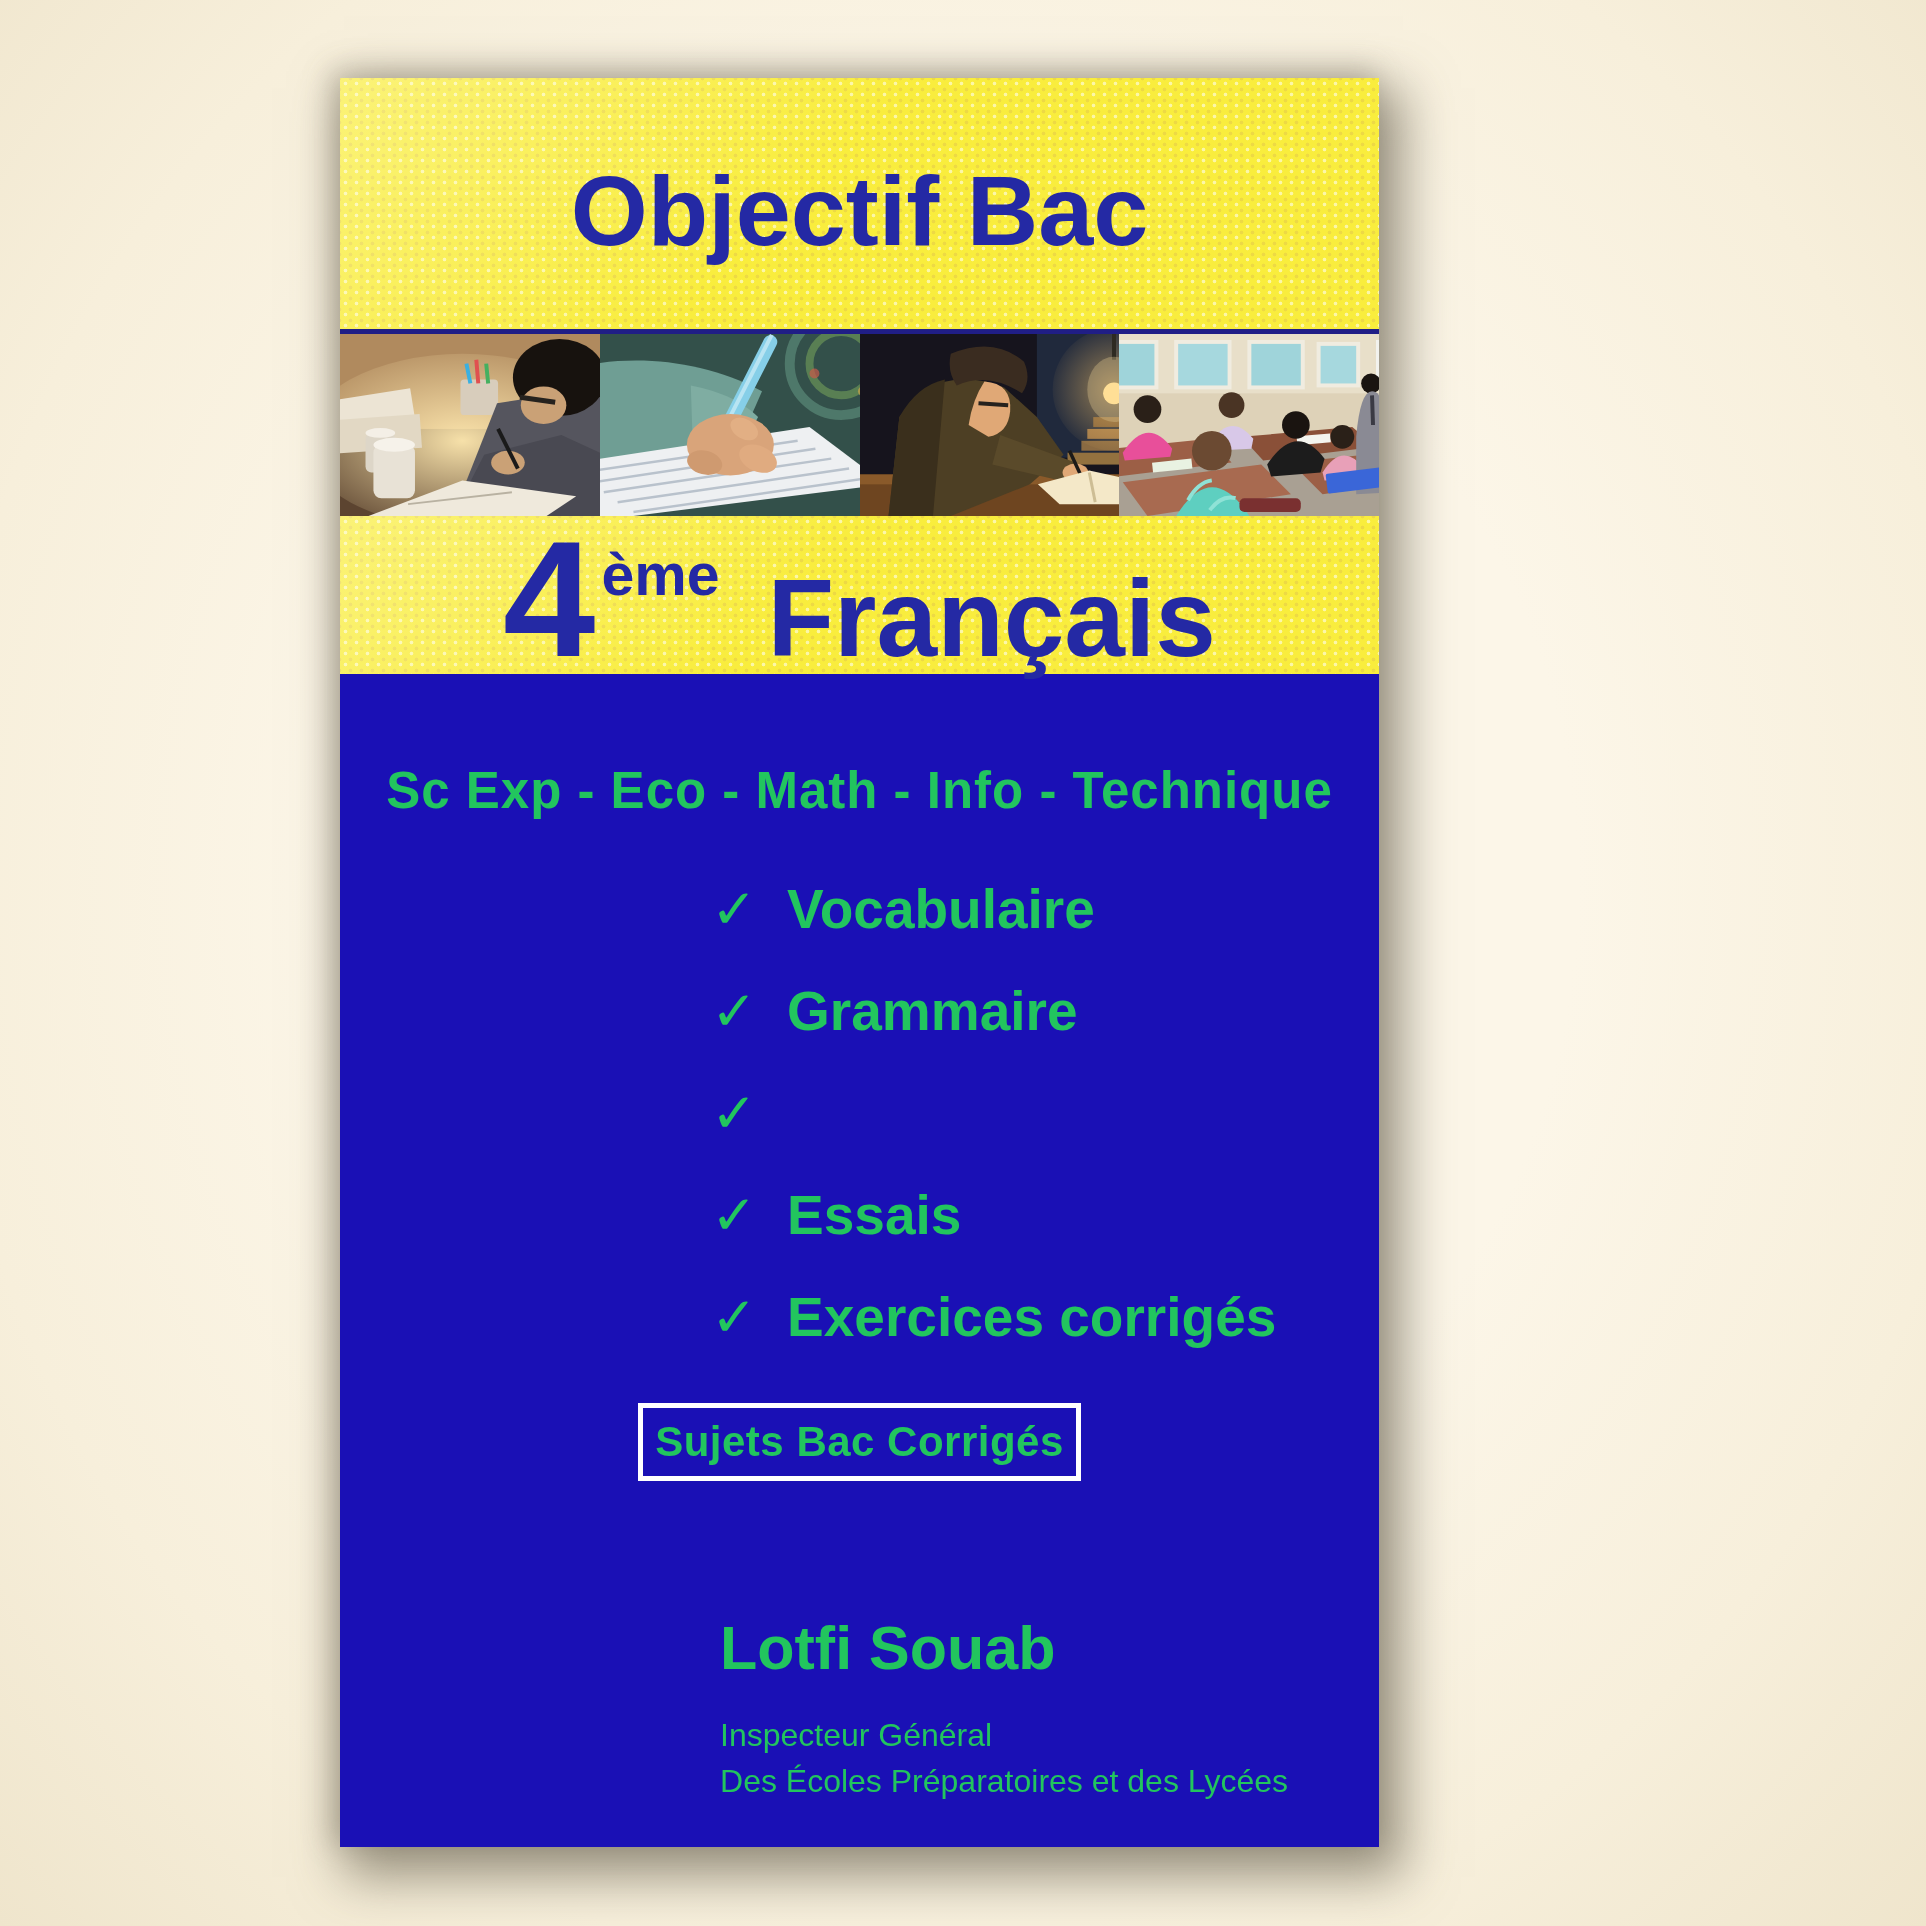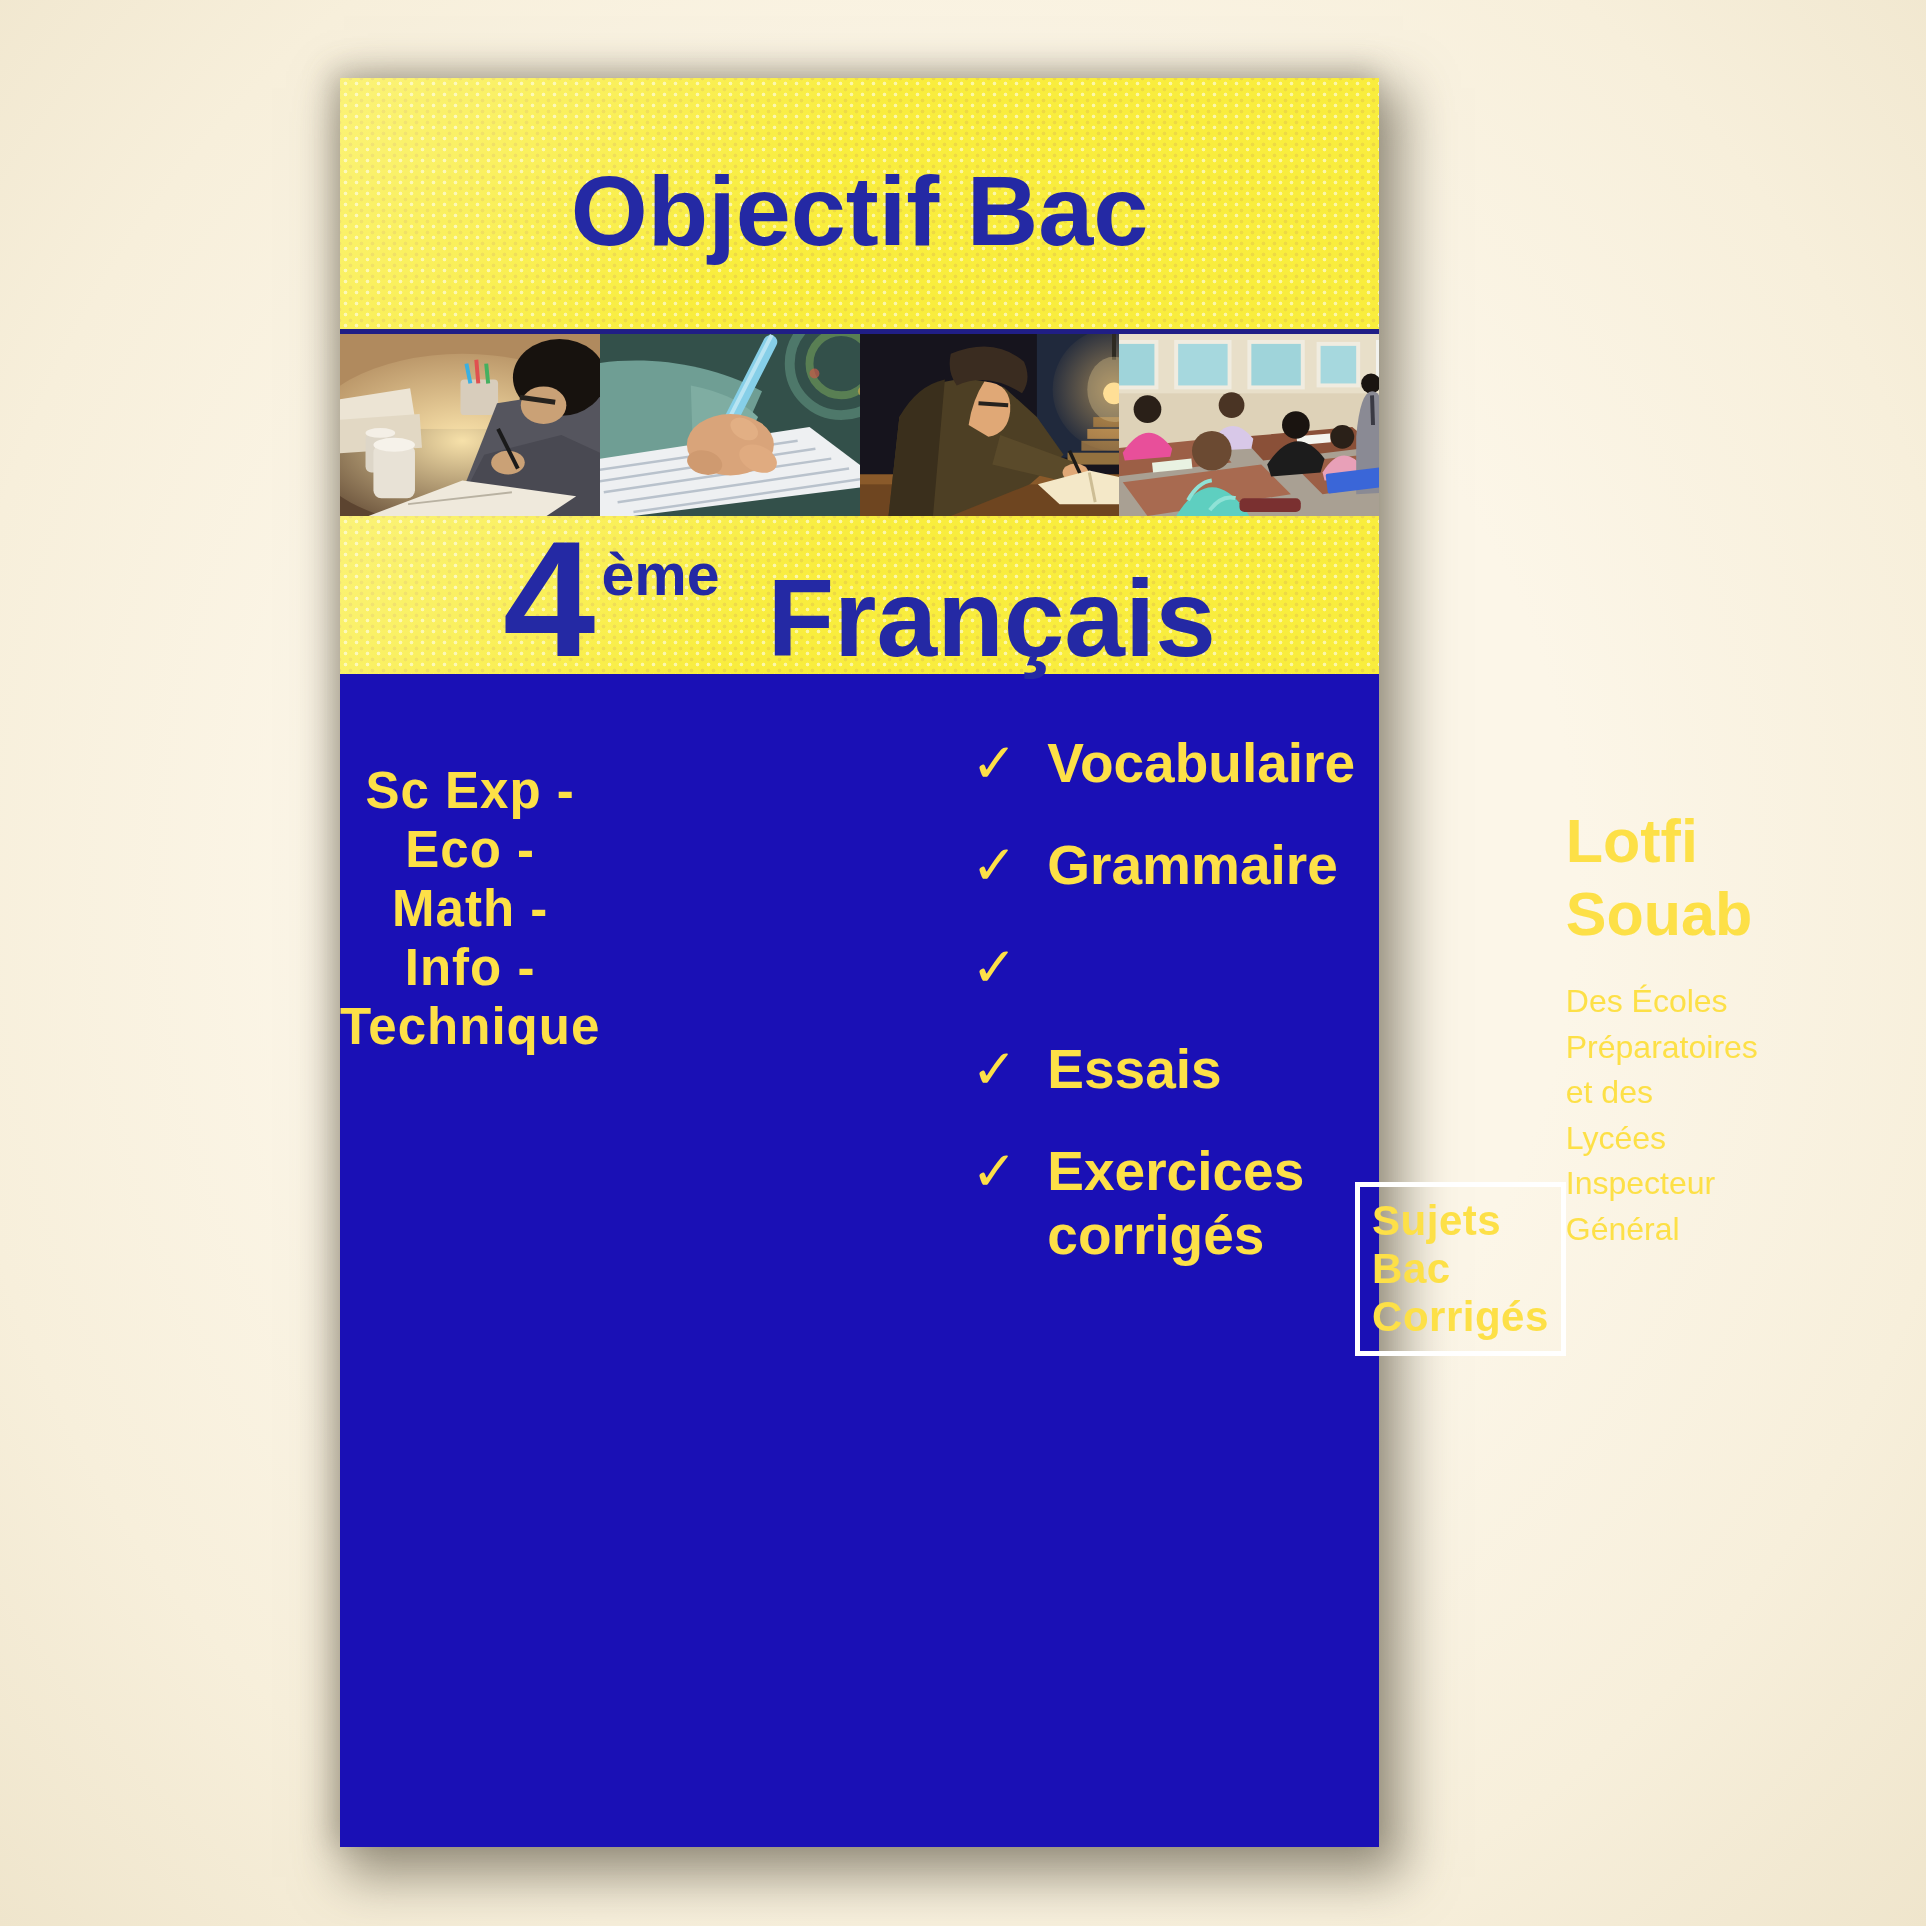--- a/index.html
+++ b/index.html
@@ -51,22 +51,22 @@
     display: flex; align-items: baseline; justify-content: center;
     color: #2429a4;
     position: relative;
   }
   .band-mid .level { font-size: 166px; font-weight: 800; line-height: 158px; position: relative; top: 4px; }
   .band-mid .level-sup { font-size: 59px; font-weight: 800; line-height: 158px; position: relative; top: -57px; margin-left: 6px; }
   .band-mid .subject { font-size: 109px; font-weight: 800; line-height: 158px; margin-left: 48px; position: relative; top: 4px; }
   .panel {
     flex: 1 1 auto;
     background: #1a10b5;
-    color: #fde047;
-    display: flex; flex-direction: row;
+    color: #22c55e;
+    display: flex; flex-direction: column;
   }
   .tracks {
     margin-top: 87px;
     text-align: center;
     font-size: 51px; font-weight: 700;
     letter-spacing: 1px;
   }
   .checklist {
     list-style: none;
     margin: 57px 0 0 371px; padding: 0;
@@ -279,21 +279,21 @@
         <span>Exercices corrigés</span>
       </li>
     </ul>
 
     <div class="bac-badge">Sujets Bac Corrigés</div>
 
     <div class="author-area">
       <div class="author-inner">
         <div class="author-name">Lotfi Souab</div>
         <div class="author-roles">
+          <div>Inspecteur Général</div>
           <div>Des Écoles Préparatoires et des Lycées</div>
-          <div>Inspecteur Général</div>
         </div>
       </div>
     </div>
 
   </div>
 </div>
 
 
 </body></html>

